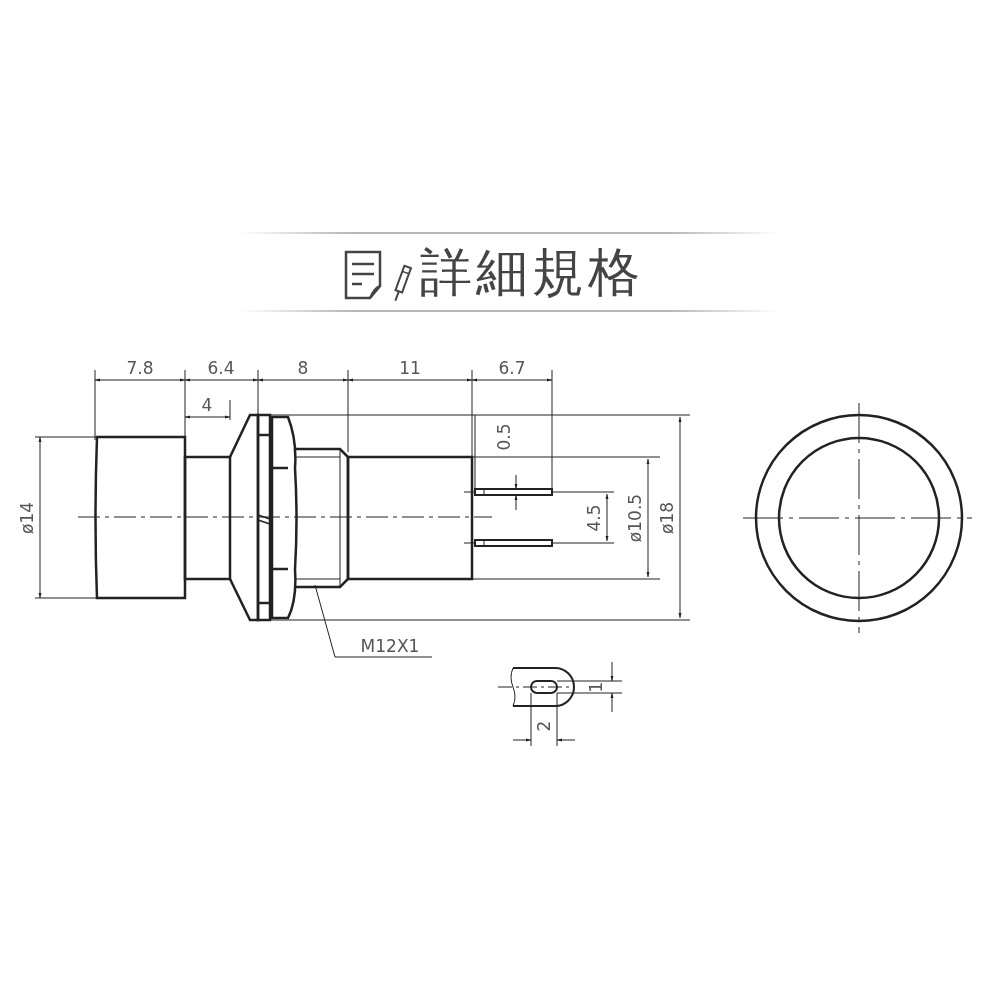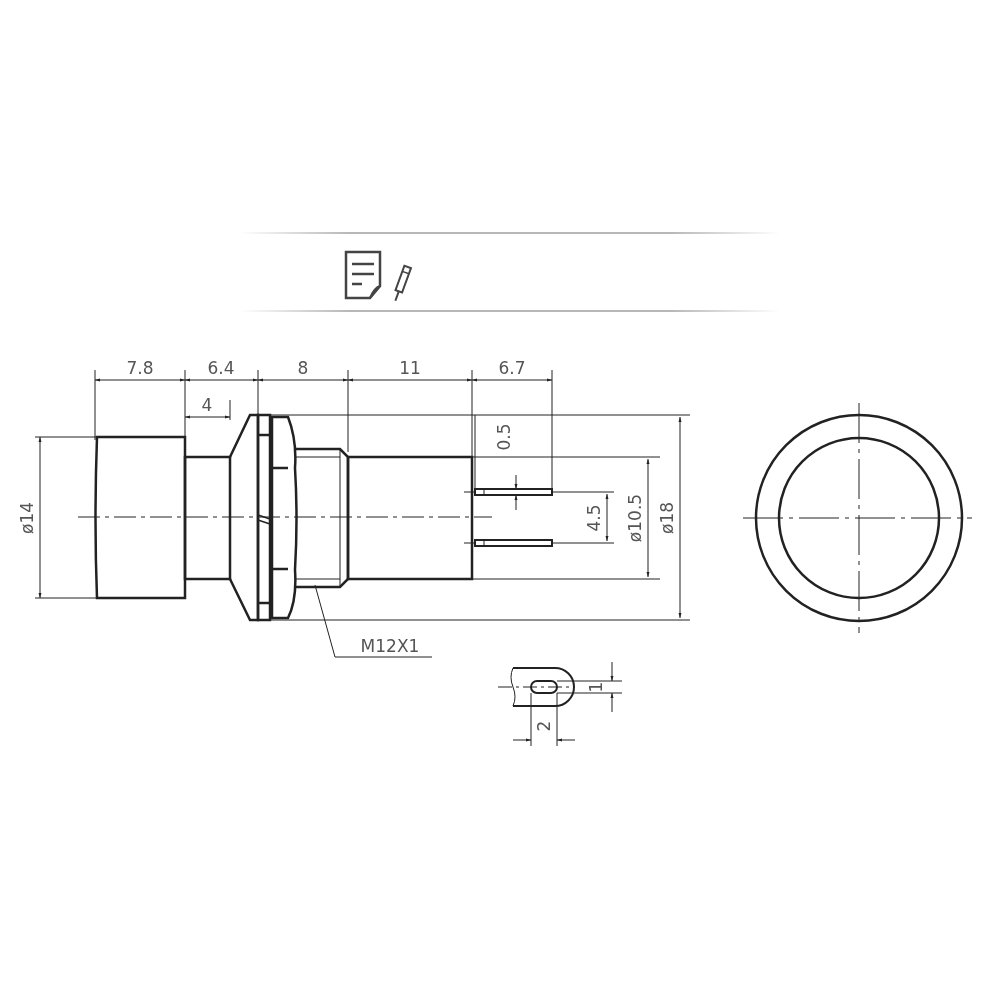--- a/index.html
+++ b/index.html
@@ -24,20 +24,21 @@
     <path d="M40 42 Q34 44 30 54" fill="none" stroke="#444" stroke-width="2"></path>
     <line x1="12" y1="20" x2="34" y2="20" stroke="#444" stroke-width="2.5"></line>
     <line x1="12" y1="30" x2="34" y2="30" stroke="#444" stroke-width="2.5"></line>
     <line x1="12" y1="40" x2="22" y2="40" stroke="#444" stroke-width="2.5"></line>
     <g transform="rotate(20 62 40)">
       <rect x="58" y="22" width="7" height="26" fill="none" stroke="#444" stroke-width="2"></rect>
       <line x1="61.5" y1="48" x2="61.5" y2="58" stroke="#444" stroke-width="2"></line>
       <line x1="58" y1="28" x2="65" y2="28" stroke="#444" stroke-width="1.5"></line>
     </g>
   </svg>
+  <div class="title-text">詳細規格</div>
   <div class="title-line-bottom"></div>
 </div>
 
 <svg class="drawing" width="1000" height="1000" viewBox="0 0 1000 1000">
   <defs>
     <marker id="arr" viewBox="0 0 10 10" refX="10" refY="5" markerWidth="8" markerHeight="5" orient="auto-start-reverse">
       <path d="M0 2 L10 5 L0 8 z" fill="#222"></path>
     </marker>
   </defs>
 

